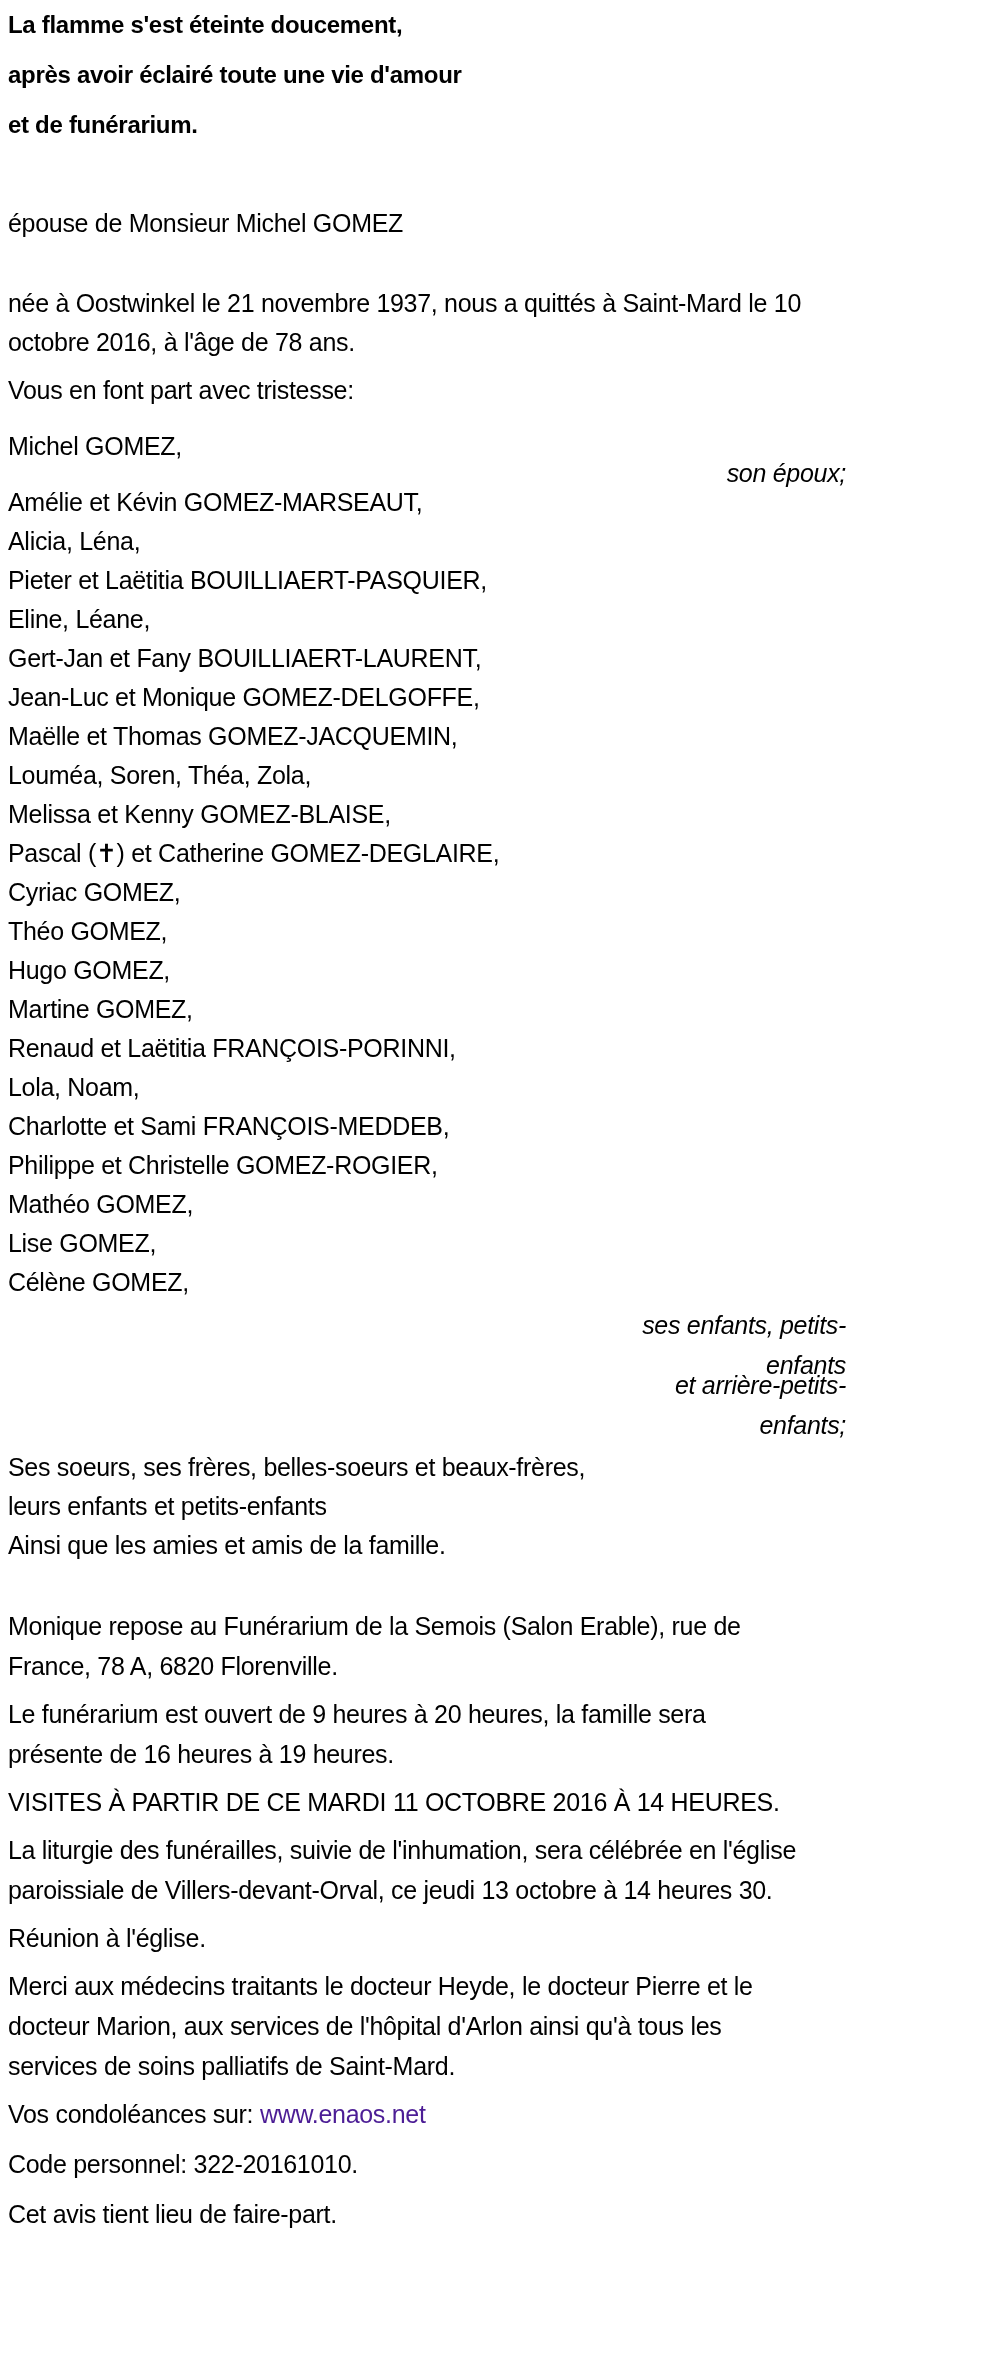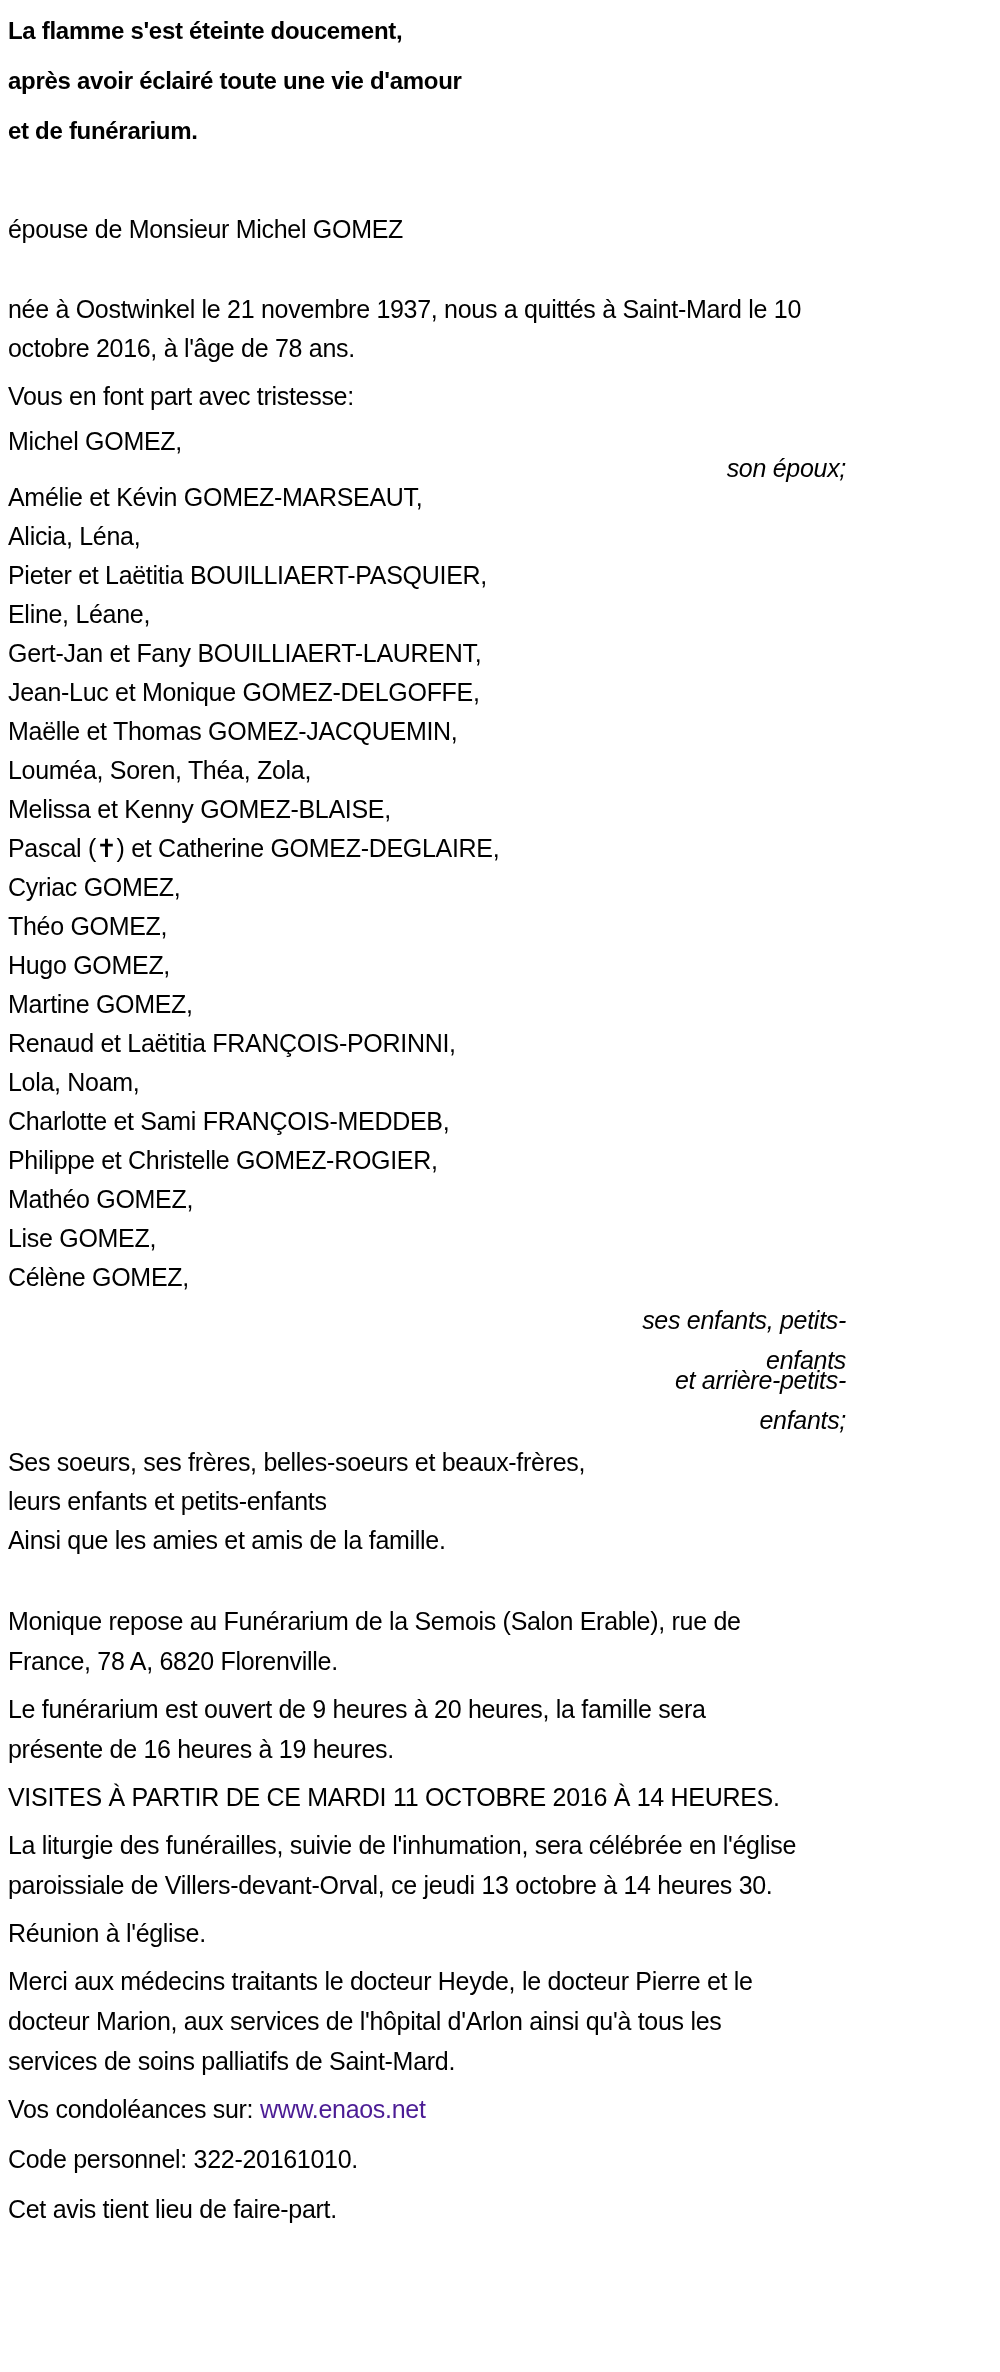--- a/index.html
+++ b/index.html
@@ -11,21 +11,21 @@
     width: 1000px;
     height: 2372px;
     color: #000000;
     font-family: "Liberation Sans", sans-serif;
     letter-spacing: -0.3px;
     overflow: hidden;
   }
   .page {
     box-sizing: border-box;
     width: 856px;
-    padding: 6px 10px 0 8px;
+    padding: 0 10px 0 8px;
   }
   .epitaph {
     font-weight: bold;
     font-size: 24px;
     line-height: 50px;
   }
   .deceased-title {
     font-size: 40px;
     font-weight: bold;
     line-height: 44px;
@@ -35,21 +35,21 @@
     font-size: 25px;
     line-height: 39px;
     margin-top: 54px;
   }
   .body-text {
     font-size: 25px;
     line-height: 39px;
   }
   .life-dates   { margin-top: 41px; }
   .announce-intro { margin-top: 9px; }
-  .husband-line { margin-top: 6px; }
+  .husband-line { margin-top: 17px; }
   .relation {
     text-align: right;
     font-style: italic;
     line-height: 30px;
     margin-top: -8px;
   }
   .family-names { margin-top: -5px; }
   .family-relation {
     text-align: right;
     font-style: italic;

